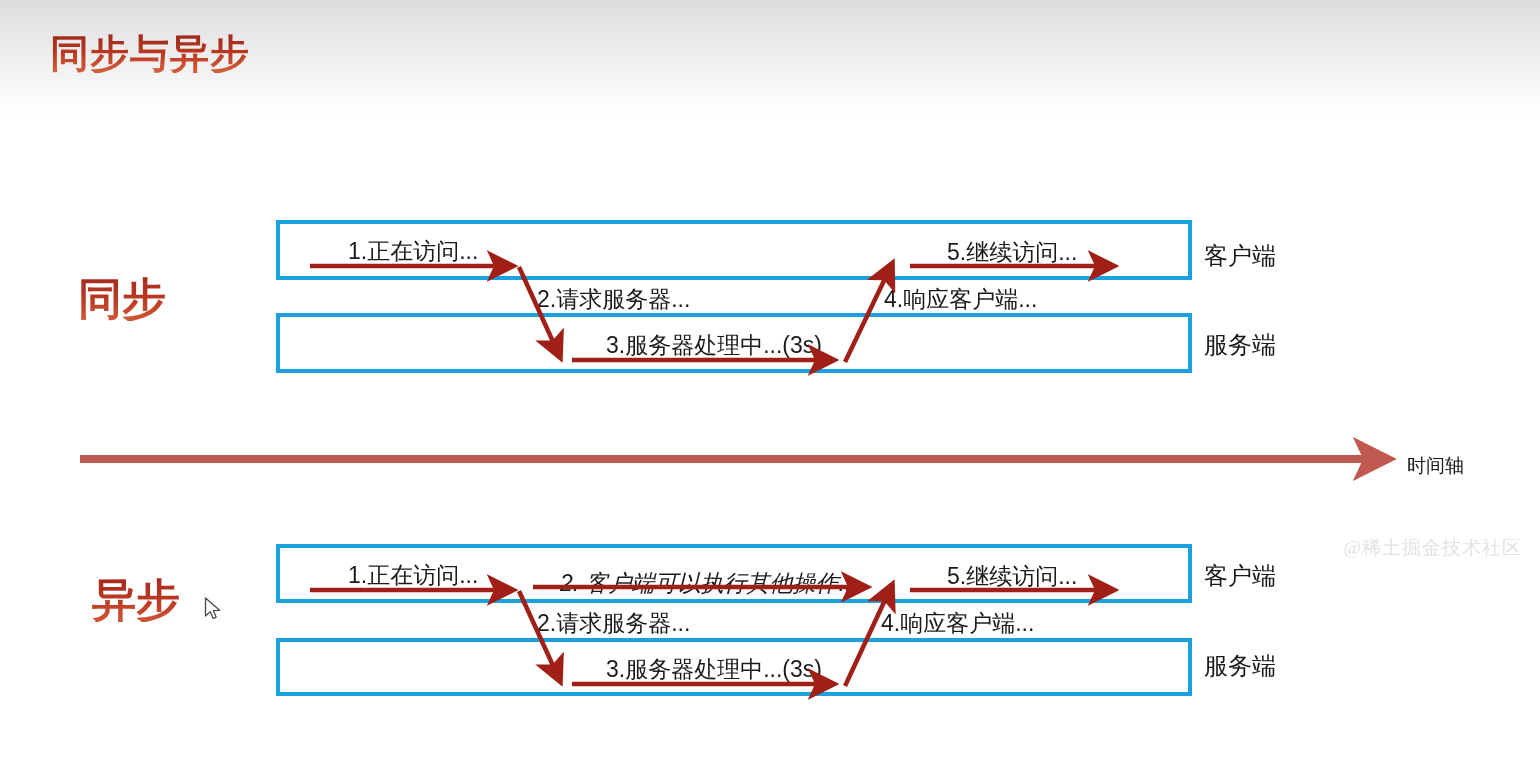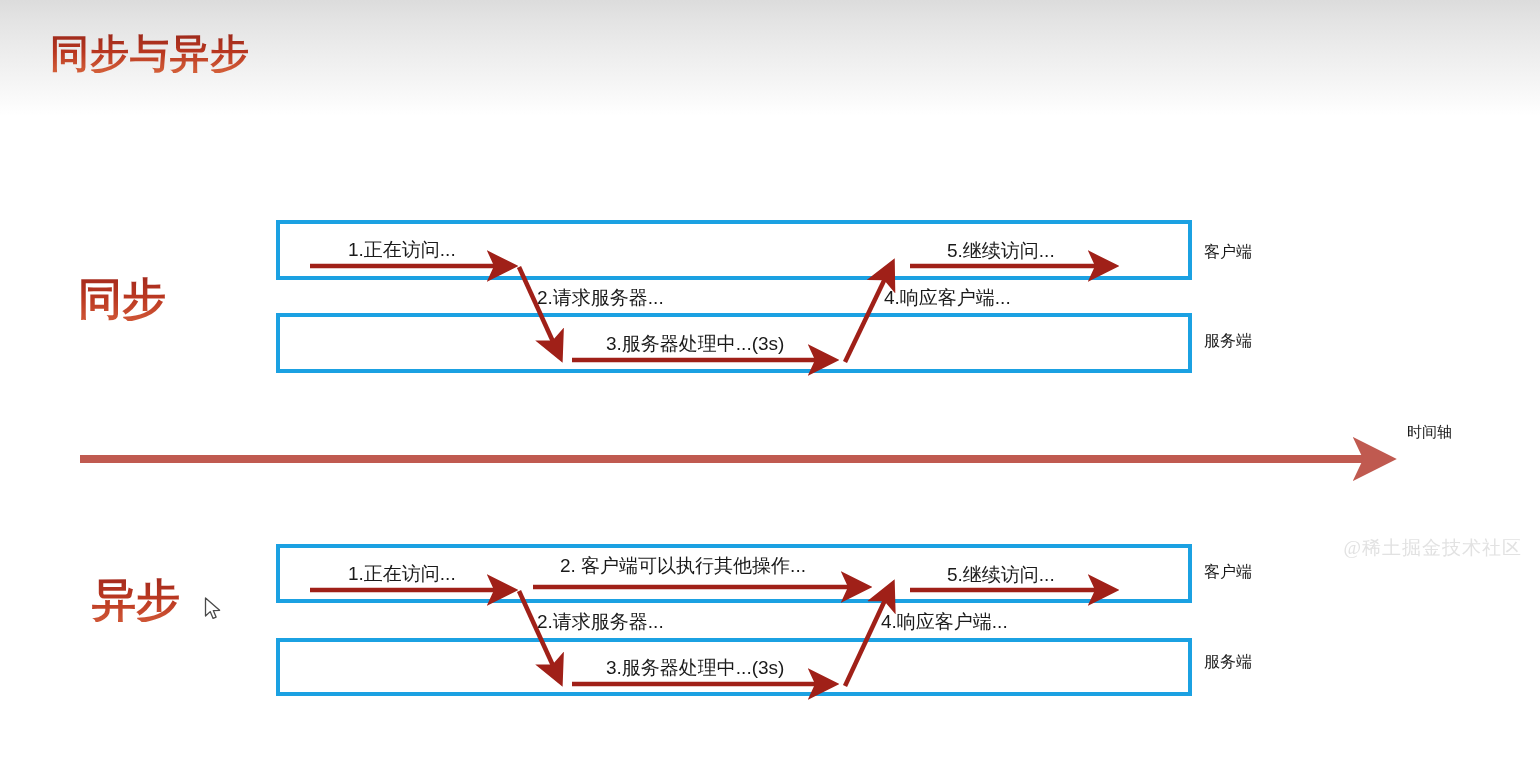--- a/index.html
+++ b/index.html
@@ -66,67 +66,67 @@
   
   #sync-client-box { left: 276px; top: 220px; width: 916px; height: 60px; }
   #sync-server-box { left: 276px; top: 313px; width: 916px; height: 60px; }
   
   #async-client-box { left: 276px; top: 544px; width: 916px; height: 59px; }
   #async-server-box { left: 276px; top: 638px; width: 916px; height: 58px; }
 
   
   .lane-name {
     position: absolute;
-    font-size: 16px;
+    font-size: 24px;
     color: #1a1a1a;
     line-height: 1;
     white-space: nowrap;
   }
   #sync-client-name  { left: 1204px; top: 244px; }
   #sync-server-name  { left: 1204px; top: 333px; }
   #async-client-name { left: 1204px; top: 564px; }
   #async-server-name { left: 1204px; top: 654px; }
 
   
   .step-text {
     position: absolute;
-    font-size: 19px;
+    font-size: 23px;
     color: #1a1a1a;
     line-height: 1;
     white-space: nowrap;
   }
   
   #sync-t1 { left: 348px; top: 240px; }
   #sync-t2 { left: 537px; top: 288px; }
   #sync-t3 { left: 606px; top: 334px; }
   #sync-t4 { left: 884px; top: 288px; }
   #sync-t5 { left: 947px; top: 241px; }
   
   #async-t1 { left: 348px; top: 564px; }
-  #async-t2a { left: 560px; top: 556px; }
+  #async-t2a { left: 560px; top: 572px; font-style: italic; }
   #async-t2 { left: 537px; top: 612px; }
   #async-t3 { left: 606px; top: 658px; }
   #async-t4 { left: 881px; top: 612px; }
   #async-t5 { left: 947px; top: 565px; }
 
   
   #arrow-layer {
     position: absolute;
     left: 0; top: 0;
     width: 1540px;
     height: 779px;
     pointer-events: none;
   }
 
   
   #timeline-label {
     position: absolute;
     left: 1407px;
-    top: 424px;
-    font-size: 15px;
+    top: 456px;
+    font-size: 19px;
     color: #1a1a1a;
     line-height: 1;
     white-space: nowrap;
   }
 
   
   #watermark {
     position: absolute;
     right: 18px;
     bottom: 12px;

